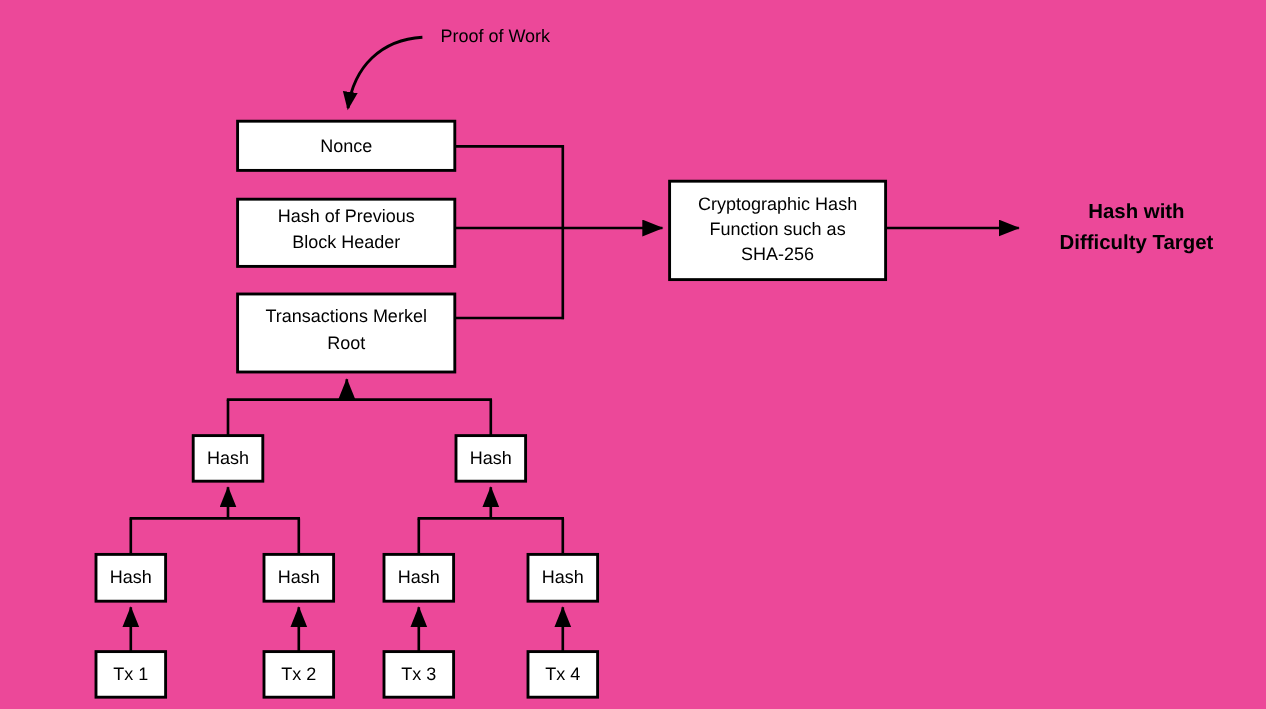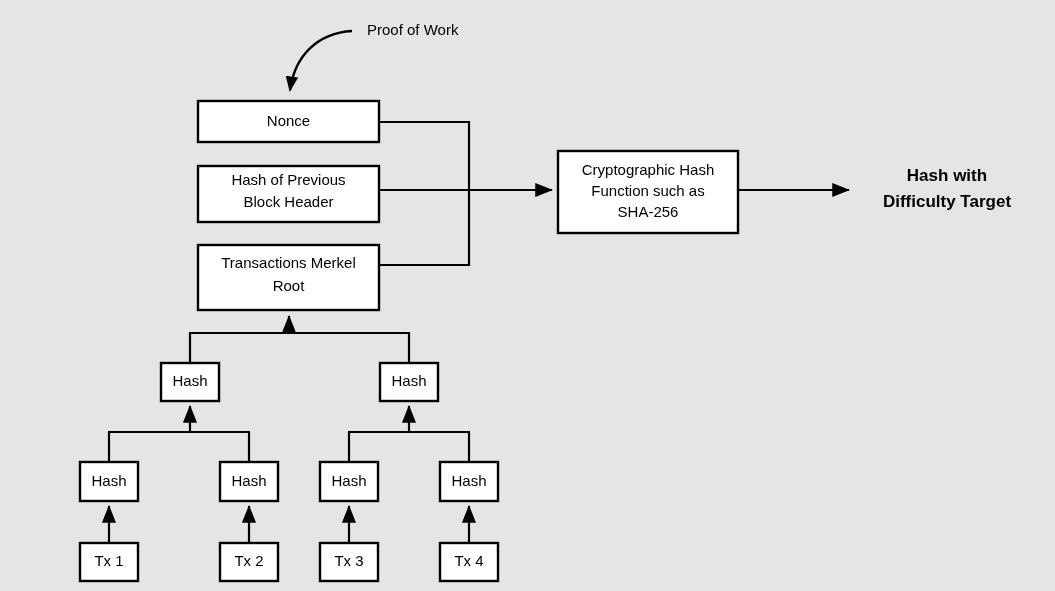--- a/index.html
+++ b/index.html
@@ -11,21 +11,21 @@
     width: 1055px;
     height: 591px;
     font-family: "Liberation Sans", sans-serif;
     color: #000000;
     overflow: hidden;
   }
   #diagram-root {
     position: relative;
     width: 1055px;
     height: 591px;
-    background: #e5e5e5;
+    background: #ec4899;
   }
   svg#diagram-canvas {
     position: absolute;
     top: 0;
     left: 0;
     width: 1055px;
     height: 591px;
     display: block;
   }
   .node-rect {

